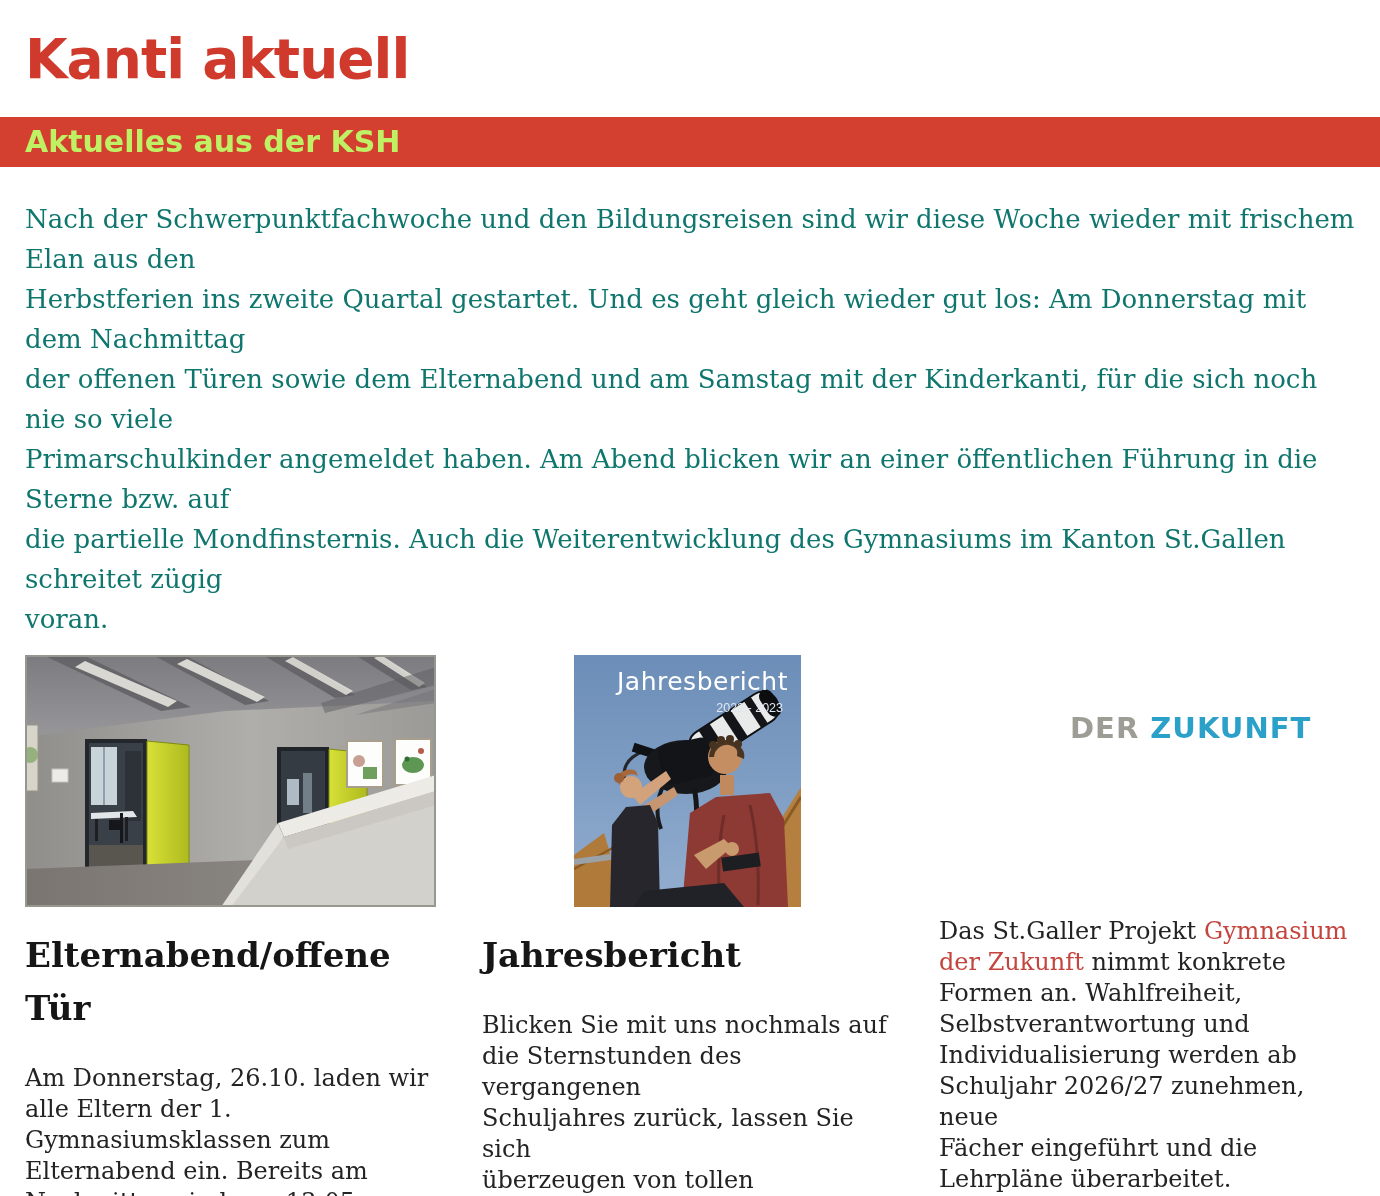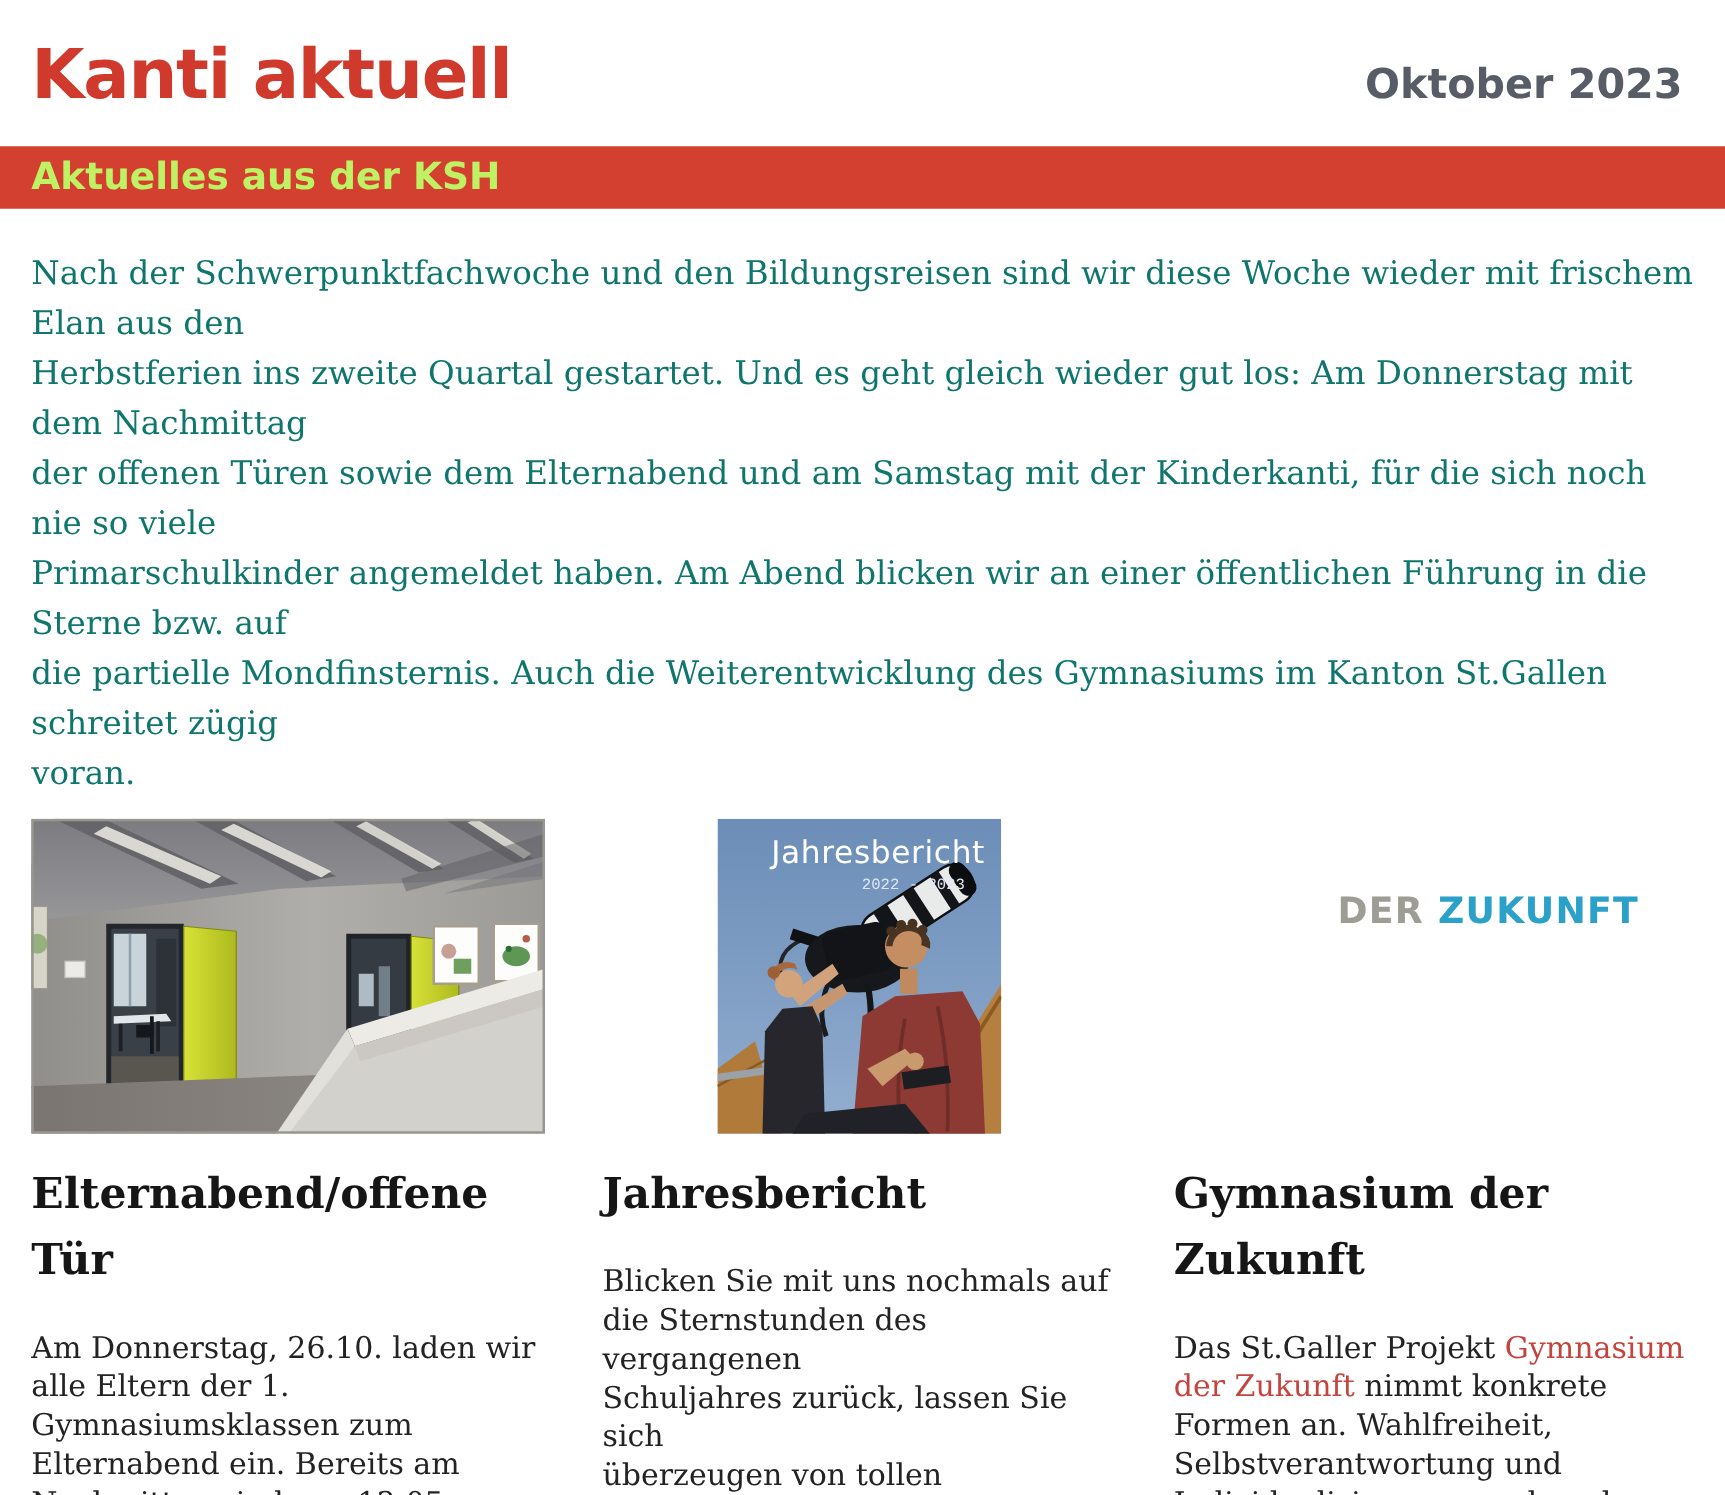--- a/index.html
+++ b/index.html
@@ -19,22 +19,22 @@
   .intro{margin:32px 24px 0 25px;font-size:26px;line-height:40px;
          white-space:pre-line;color:#0f766e}
   .row{display:flex;gap:46px;margin:16px 24px 0 25px}
   .col{width:411px;flex:0 0 411px}
   .imgbox{height:252px;position:relative}
   .photo-svg{display:block}
   .cover{width:227px;height:252px;margin:0 auto;position:relative}
   .cover-title{position:absolute;top:12px;right:13px;
         font-family:"DejaVu Sans","Liberation Sans",sans-serif;
         font-size:25px;color:#ffffff;letter-spacing:.5px}
-  .cover-sub{position:absolute;top:46px;right:29px;
-        font-family:Liberation Mono, monospace;
+  .cover-sub{position:absolute;top:46px;right:18px;
+        font-family:Liberation Sans, sans-serif;
         font-size:12.5px;color:#dfe7f2}
   .logo{padding:55px 0 0 74px;
         font-family:"DejaVu Sans","Liberation Sans",sans-serif;font-weight:bold;
         font-size:29px;line-height:30px;letter-spacing:1px;white-space:nowrap}
   .logo .gray{color:#9d9c95}
   .logo .blue{color:#2ba1c9}
   .logo-i{color:#2a7ca5;position:relative;display:inline-block}
   .logo-i .mast{position:absolute;left:3px;top:-7px;width:3px;height:8px;background:#2a7ca5}
   .logo-i .flag{position:absolute;left:5px;top:-14px;width:0;height:0;
         border-left:10px solid #1f7ba3;border-top:4px solid transparent;
@@ -42,21 +42,20 @@
   .logo-line2{margin:3px 0 0 57px}
   .heading{margin-top:22px;font-size:34px;line-height:53px;white-space:pre-line;color:#161616}
   .art-body{margin-top:9px;font-size:24px;line-height:31px;white-space:pre-wrap;color:#232323}
   .rlink{color:#c4443e;cursor:pointer}
 </style>
 </head>
 <body>
 
 <div class="header">
   <div class="title">Kanti aktuell</div>
-  <div class="date">Oktober 2023</div>
 </div>
 
 <div class="banner">
   <span>Aktuelles aus der KSH</span>
 </div>
 
 <div class="intro">Nach der Schwerpunktfachwoche und den Bildungsreisen sind wir diese Woche wieder mit frischem Elan aus den
 Herbstferien ins zweite Quartal gestartet. Und es geht gleich wieder gut los: Am Donnerstag mit dem Nachmittag
 der offenen Türen sowie dem Elternabend und am Samstag mit der Kinderkanti, für die sich noch nie so viele
 Primarschulkinder angemeldet haben. Am Abend blicken wir an einer öffentlichen Führung in die Sterne bzw. auf
@@ -248,22 +247,20 @@
 
   <section class="col">
     <div class="imgbox">
       <div class="logo">
         <div class="logo-line2">
           <span class="gray">DER</span>
           <span class="blue">ZUKUNFT</span>
         </div>
       </div>
     </div>
-    <h2 class="heading">Gymnasium der
-Zukunft</h2>
     <p class="art-body"><span>Das St.Galler Projekt </span><span class="rlink">Gymnasium
 der Zukunft</span><span> nimmt konkrete
 Formen an. Wahlfreiheit,
 Selbstverantwortung und
 Individualisierung werden ab
 Schuljahr 2026/27 zunehmen, neue
 Fächer eingeführt und die
 Lehrpläne überarbeitet. Bewährtes
 bleibt erhalten. Lesen Sie dazu den
 auf der Homepage des AMS

